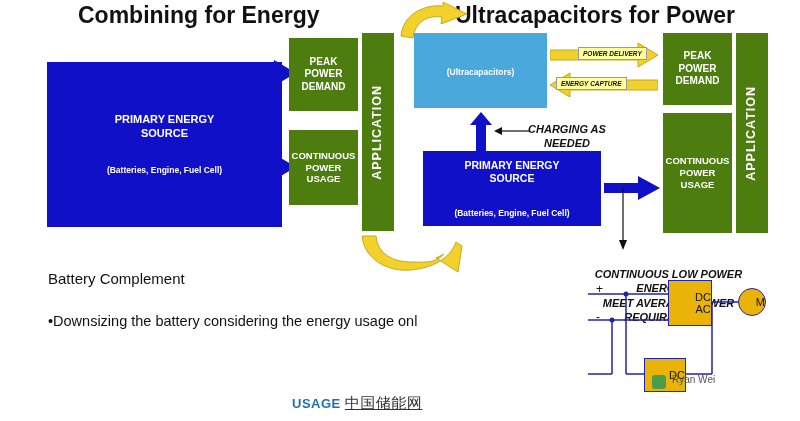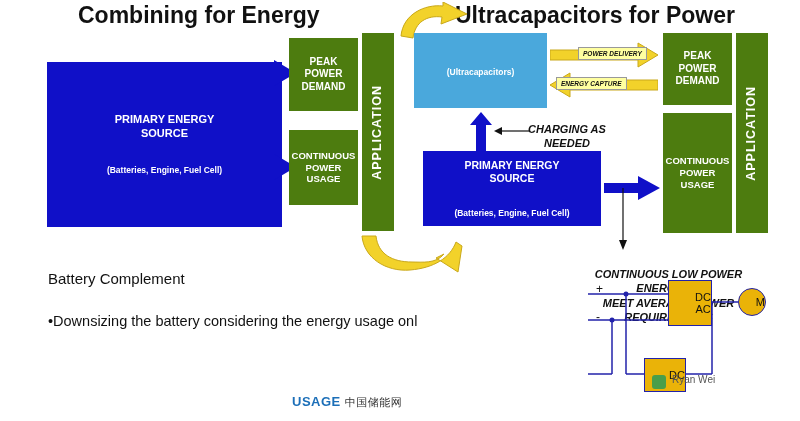--- a/index.html
+++ b/index.html
@@ -52,21 +52,21 @@
     position:absolute;font-size:10px;color:#555;white-space:nowrap;
   }
   .wmlogo{
     position:absolute;width:14px;height:14px;border-radius:3px;
     background:#4a9e4a;
   }
   .escn{
     position:absolute;font-size:13px;font-weight:bold;color:#1c6fb8;
     white-space:nowrap;letter-spacing:.5px;
   }
-  .escn .cn{color:#333;font-weight:normal;font-size:11px;}
+  .escn .cn{color:#333;font-weight:normal;font-size:15px;text-decoration:underline;}
 </style>
 </head>
 <body>
 
 <div class="abs title" style="left:78px;top:2px;">Combining for Energy</div>
 <div class="abs title" style="left:455px;top:2px;">Ultracapacitors for Power</div>
 
 <div class="box blue" style="left:47px;top:62px;width:235px;height:165px;flex-direction:column;">
   <div class="cap" style="white-space:pre-line;">PRIMARY ENERGY
 SOURCE</div>

